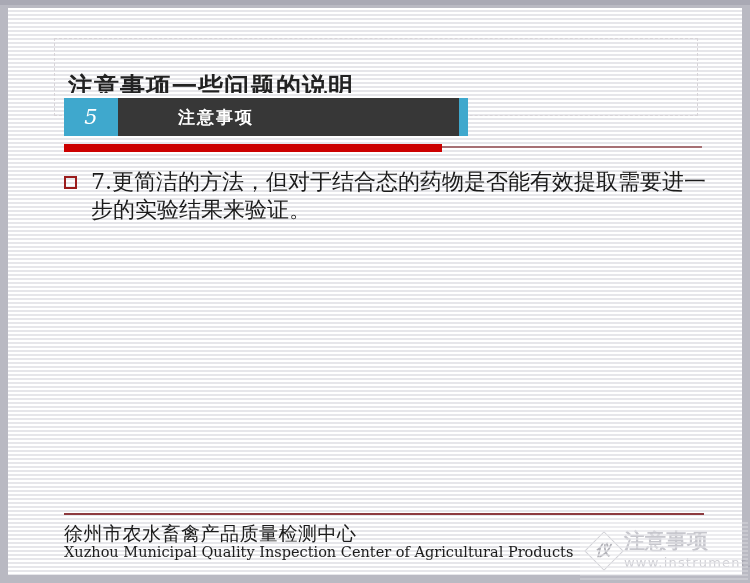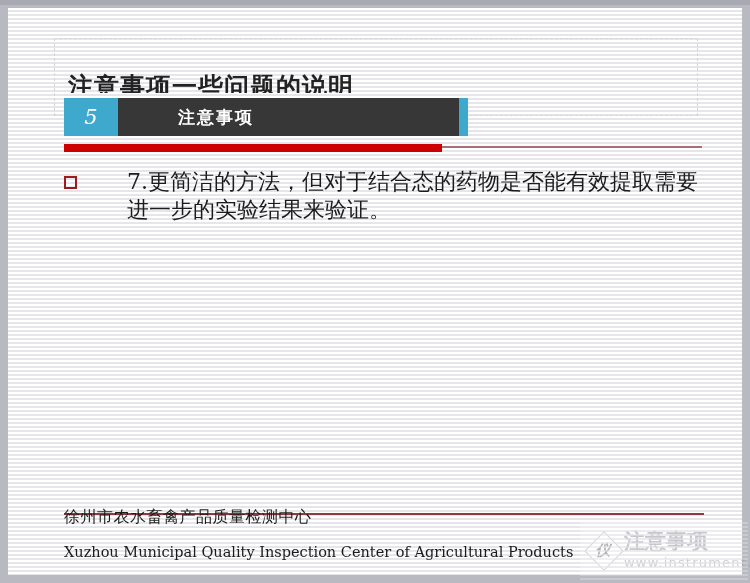--- a/index.html
+++ b/index.html
@@ -156,38 +156,37 @@
     margin-top: 8px;
     margin-right: 14px;
   }
   .bullet-text {
     font-family: "DejaVu Serif", serif;
     font-size: 22px;
     line-height: 1.28;
     color: #1b1b1b;
     letter-spacing: 0px;
     max-width: 625px;
-    margin-left: 36px;
   }
 
   
   .footer-rule {
     position: absolute;
     left: 56px;
     top: 505px;
     width: 640px;
     height: 1.5px;
     background: #8d3a3f;
   }
   .footer-cn {
     position: absolute;
     left: 56px;
-    top: 499px;
+    top: 513px;
     font-family: Liberation Sans, sans-serif;
-    font-size: 16px;
+    font-size: 19px;
     color: #1b1b1b;
     letter-spacing: 0.5px;
     white-space: nowrap;
   }
   .footer-en {
     position: absolute;
     left: 56px;
     top: 536px;
     font-family: "DejaVu Serif", serif;
     font-weight: normal;

